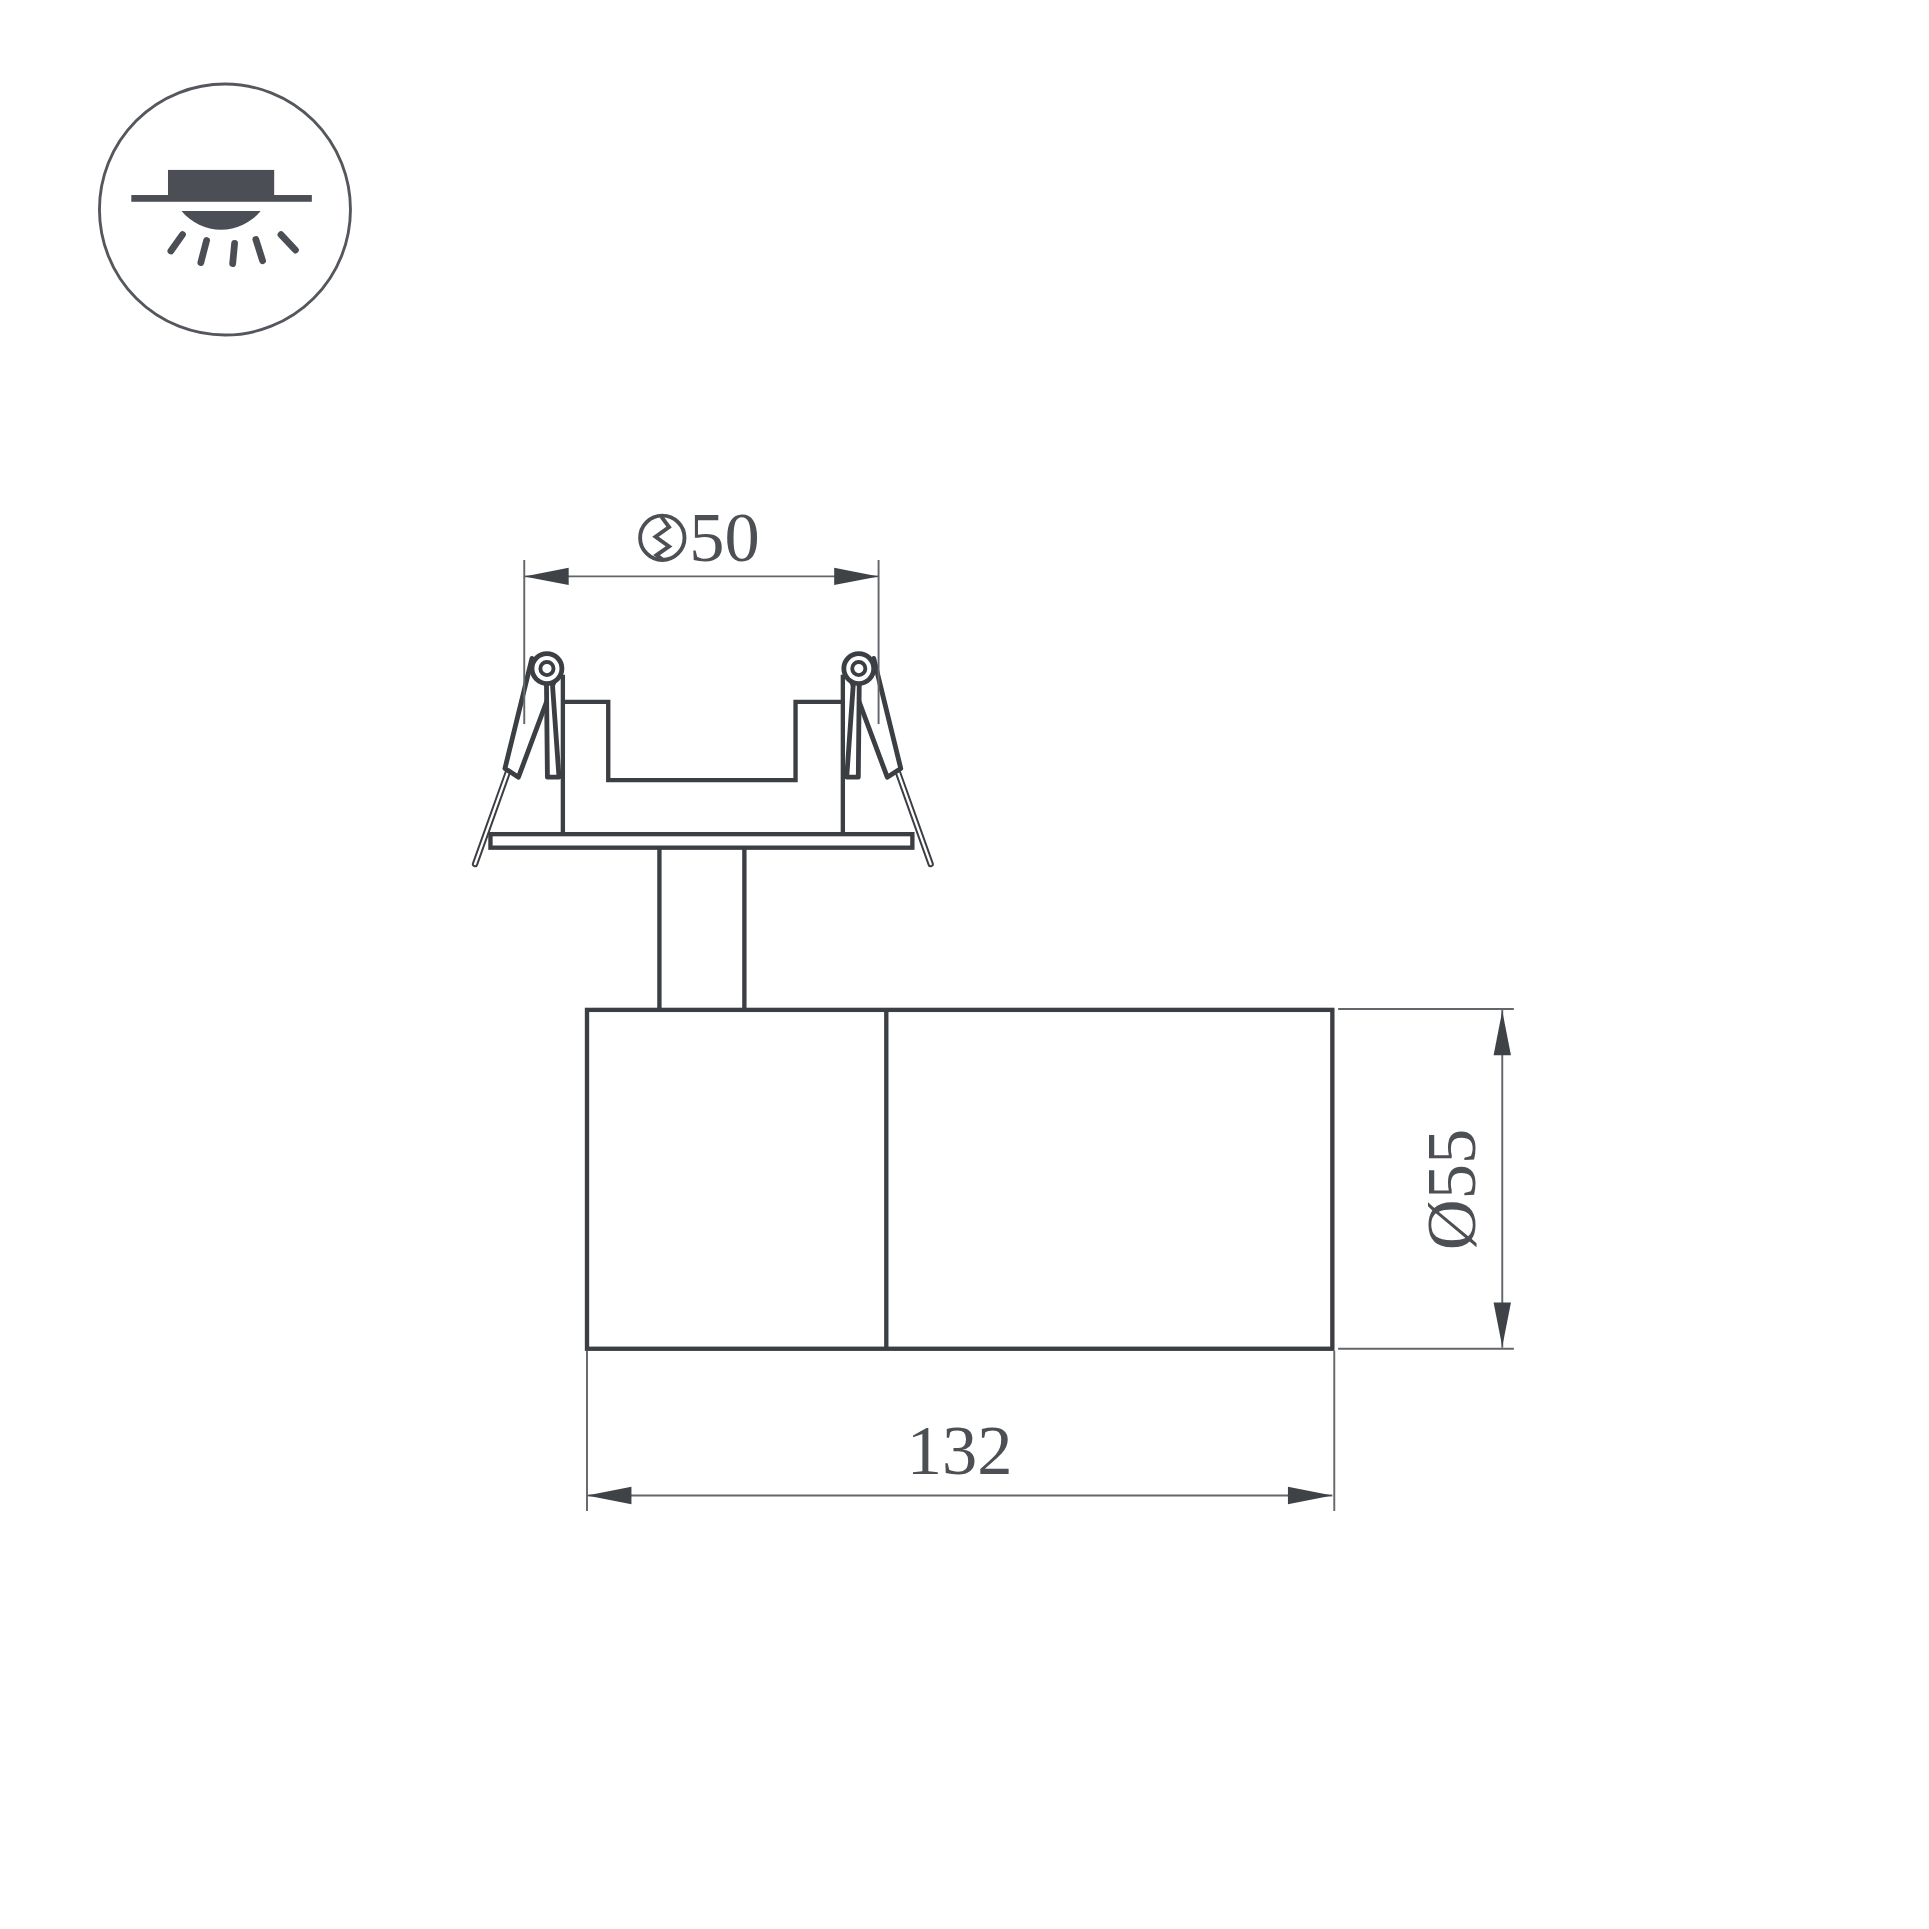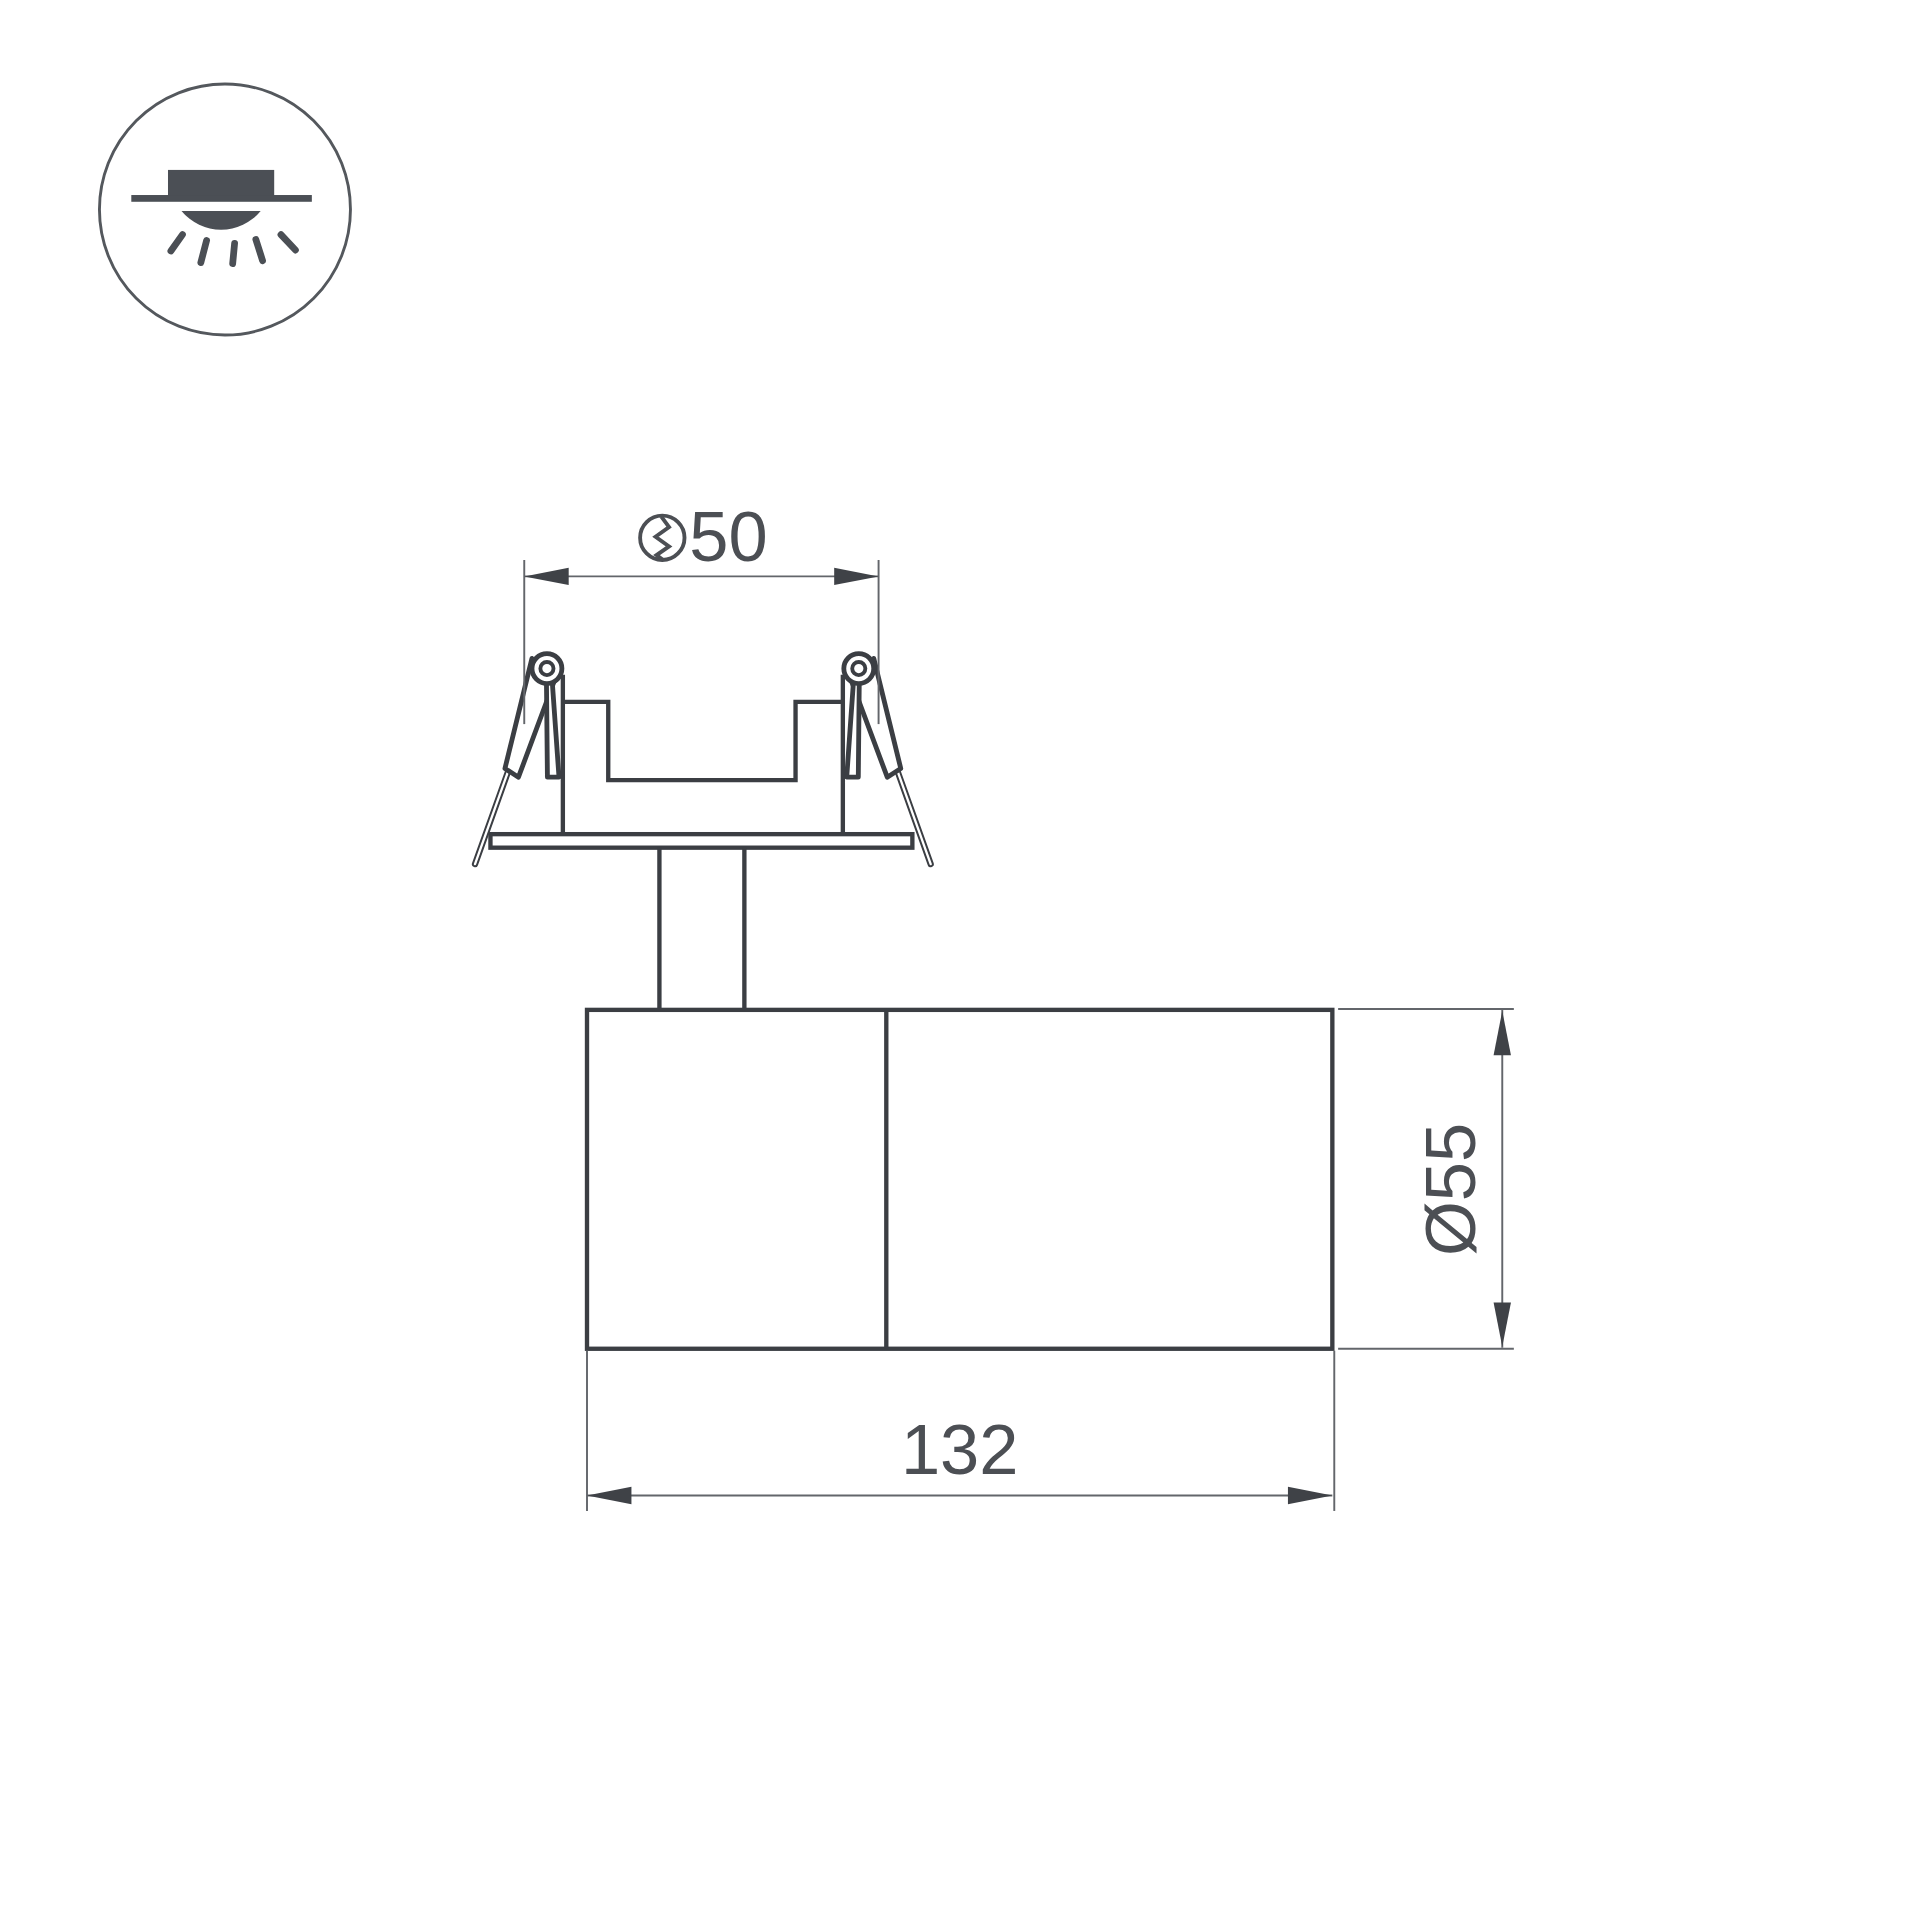--- a/index.html
+++ b/index.html
@@ -1,20 +1,20 @@
 <!DOCTYPE html>
 <html style="--outline-bold: #3B3E43; --outline-thin: #63666B; --arrow: #3F4247; --text: #4C4F54; --icon: #4B4F55; --icon-ring: #54585D;"><head>
 <meta charset="utf-8">
 <style>
   html,body{margin:0;padding:0;background:#fff;}
   .sheet{
     position:relative;
     width:1929px;height:1929px;
     background:#fff;
-    font-family:Liberation Sans, sans-serif;
+    font-family:Liberation Serif, serif;
   }
   svg{position:absolute;inset:0;display:block;}
 
   .thin  {stroke:var(--outline-thin,#63666B);stroke-width:2;fill:none;}
   .bold  {stroke:var(--outline-bold,#3B3E43);stroke-width:4.5;fill:none;}
   .boldf {stroke:var(--outline-bold,#3B3E43);stroke-width:4.5;fill:#fff;}
   .clip  {stroke:var(--outline-bold,#3B3E43);stroke-width:5;fill:#fff;stroke-linejoin:round;}
   .hole  {stroke:var(--outline-bold,#3B3E43);stroke-width:4;fill:#fff;}
   .wire  {stroke:var(--outline-bold,#3B3E43);stroke-width:6.5;stroke-linecap:round;fill:none;}
   .wirec {stroke:#fff;stroke-width:2.4;stroke-linecap:round;fill:none;}

